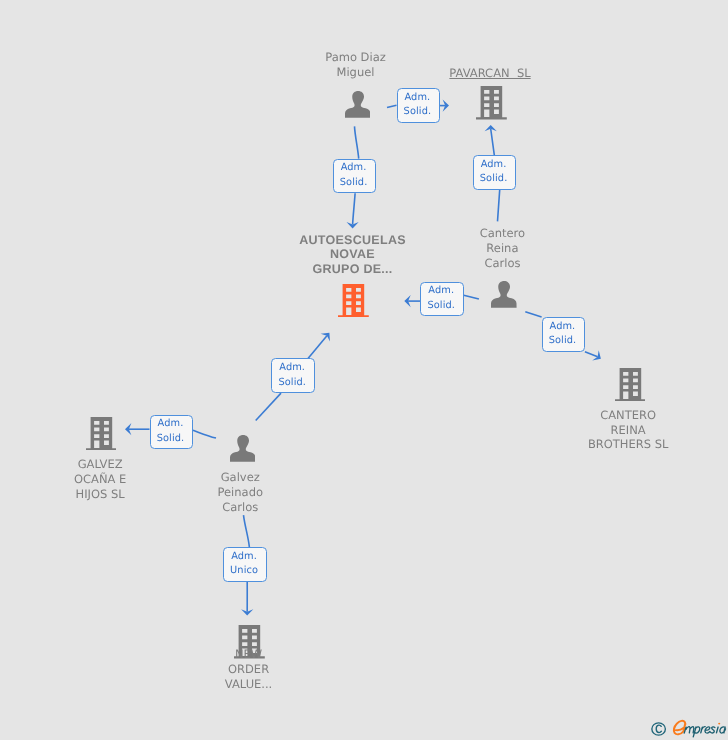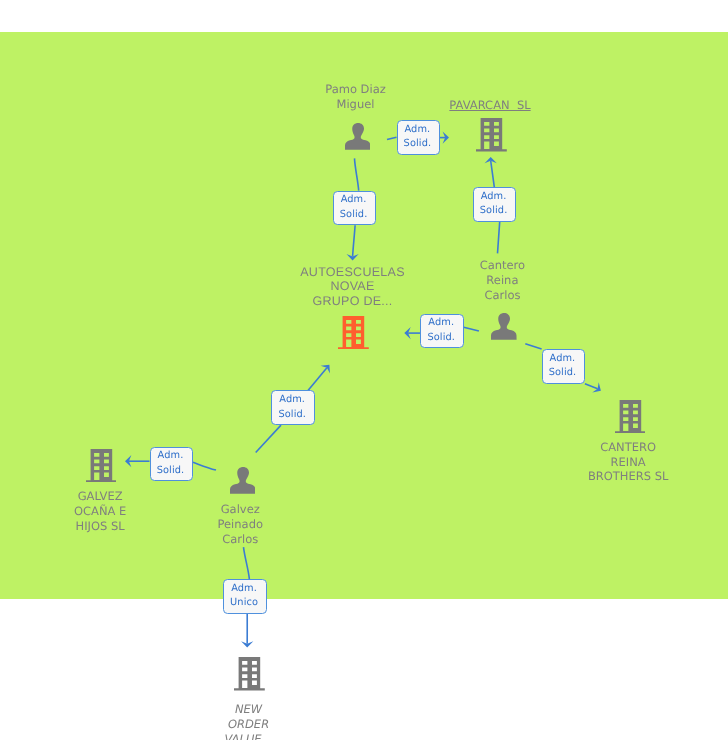--- a/index.html
+++ b/index.html
@@ -1,22 +1,22 @@
 <!DOCTYPE html>
 <html><head>
 <meta charset="utf-8">
 <style>
   html,body{margin:0;padding:0;}
   body{width:728px;height:740px;background:#ffffff;font-family:"DejaVu Sans",sans-serif;overflow:hidden;}
-  #stage{position:relative;width:728px;height:567px;background:#bef264;-webkit-font-smoothing:antialiased;text-rendering:geometricPrecision;margin-top:32px;}
+  #stage{position:relative;width:728px;height:740px;background:#e5e5e5;-webkit-font-smoothing:antialiased;text-rendering:geometricPrecision;}
     svg#links{position:absolute;left:0;top:0;width:728px;height:740px;overflow:visible;}
   .icon-wrap{position:absolute;}
   .node-label{position:absolute;text-align:center;color:#7f7f7f;font-size:11.5px;line-height:14.9px;white-space:pre-wrap;
     filter:opacity(1);-webkit-font-smoothing:antialiased;}
-  .node-label.center-label{font-family:"Liberation Sans",sans-serif;font-weight:normal;color:#7f7f7f;font-size:12.5px;letter-spacing:0.28px;}
+  .node-label.center-label{font-family:"Liberation Sans",sans-serif;font-weight:bold;color:#7f7f7f;font-size:12.5px;letter-spacing:0.28px;}
   .edge-label{position:absolute;border:1.55px solid #4f90dd;border-radius:4.5px;background:#f7f7f7;color:#2f6fc9;
     font-size:9.8px;line-height:14.8px;text-align:center;box-sizing:border-box;display:flex;flex-direction:column;
     align-items:center;justify-content:center;white-space:pre-line;letter-spacing:0.1px;padding-right:1.6px;
     filter:opacity(1);-webkit-font-smoothing:antialiased;}
   #watermark{position:absolute;display:flex;align-items:baseline;}
 </style>
 </head>
 <body>
 <div id="stage">
   <svg id="links" viewBox="0 0 728 740">
@@ -132,21 +132,21 @@
       <div class="node-label" style="left: 180.25px; top: 470px; width: 120px;">Galvez
 Peinado
 Carlos</div>
       <div class="icon-wrap" style="left: 233.9px; top: 625.2px;"><svg width="30.8" height="33.6" viewBox="0 0 124 135.3">
     <path fill="#797979" fill-rule="evenodd" d="M18.5 0 L105.5 0 L105.5 126 L124 126 L124 135.3 L0 135.3 L0 126 L18.5 126 Z
       M32.6 16.1 L53.9 16.1 L53.9 31 L32.6 31 Z  M72.5 16.1 L92.2 16.1 L92.2 31 L72.5 31 Z
       M32.6 42.3 L53.9 42.3 L53.9 57.6 L32.6 57.6 Z  M72.5 42.3 L92.2 42.3 L92.2 57.6 L72.5 57.6 Z
       M32.6 69.2 L53.9 69.2 L53.9 84.5 L32.6 84.5 Z  M72.5 69.2 L92.2 69.2 L92.2 84.5 L72.5 84.5 Z
       M32.6 95 L53.9 95 L53.9 124.8 L32.6 124.8 Z  M72.5 95 L92.2 95 L92.2 112.3 L72.5 112.3 Z"></path>
   </svg></div>
-      <div class="node-label" style="left: 188.55px; top: 670px; width: 120px; font-style: italic;">NEW
+      <div class="node-label" style="left: 188.55px; top: 647px; width: 120px;">NEW
 ORDER
 VALUE...</div>
     </div>
   <div id="labels-layer">
       <div class="edge-label" style="left: 396.5px; top: 88.1px; width: 43.4px; height: 34.6px;">Adm.
 Solid.</div>
       <div class="edge-label" style="left: 332.7px; top: 158.6px; width: 43.4px; height: 34.7px;">Adm.
 Solid.</div>
       <div class="edge-label" style="left: 472.6px; top: 155.2px; width: 43.5px; height: 34.6px;">Adm.
 Solid.</div>

